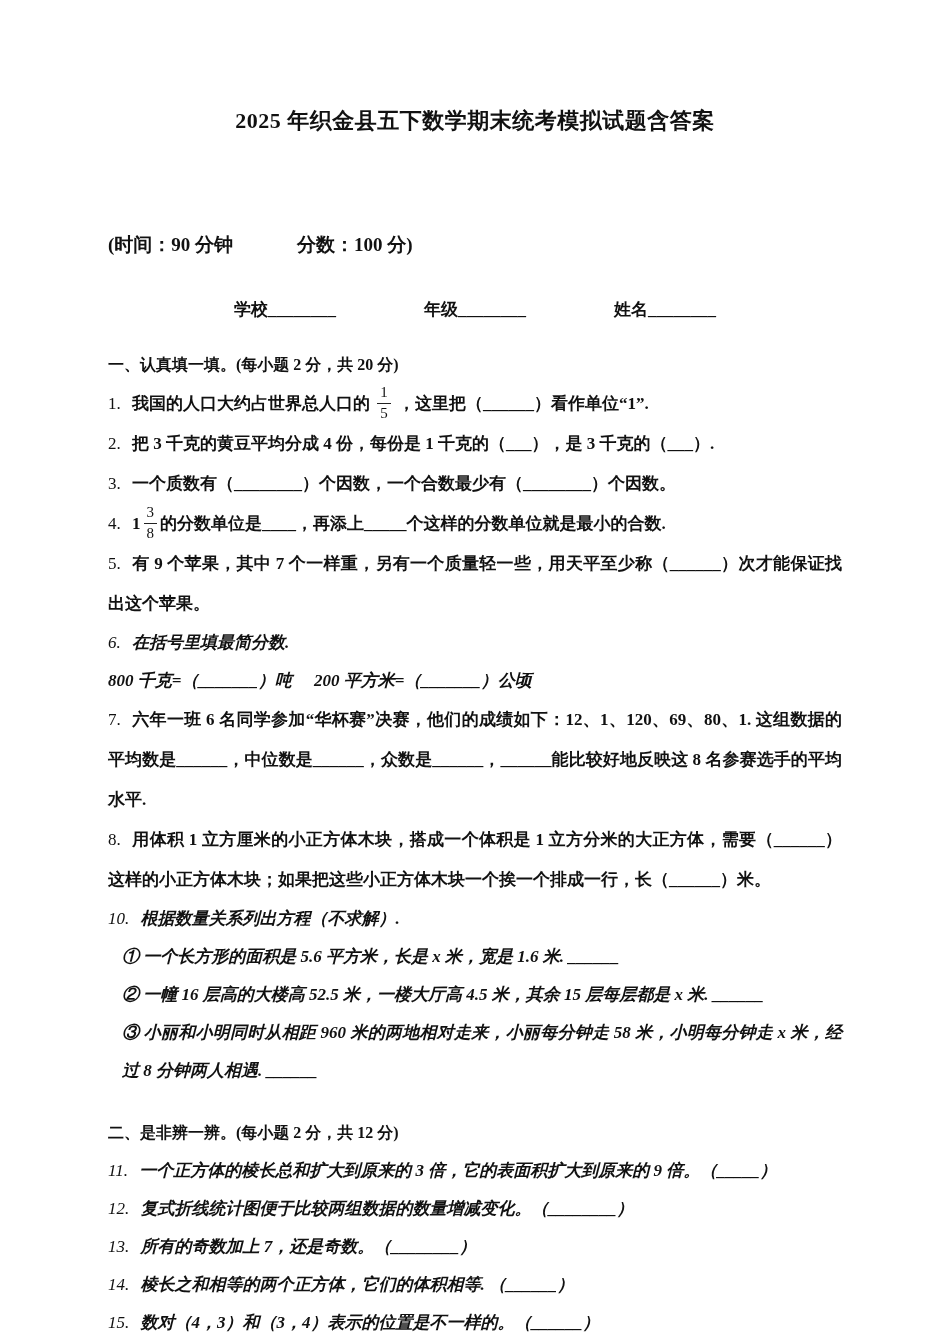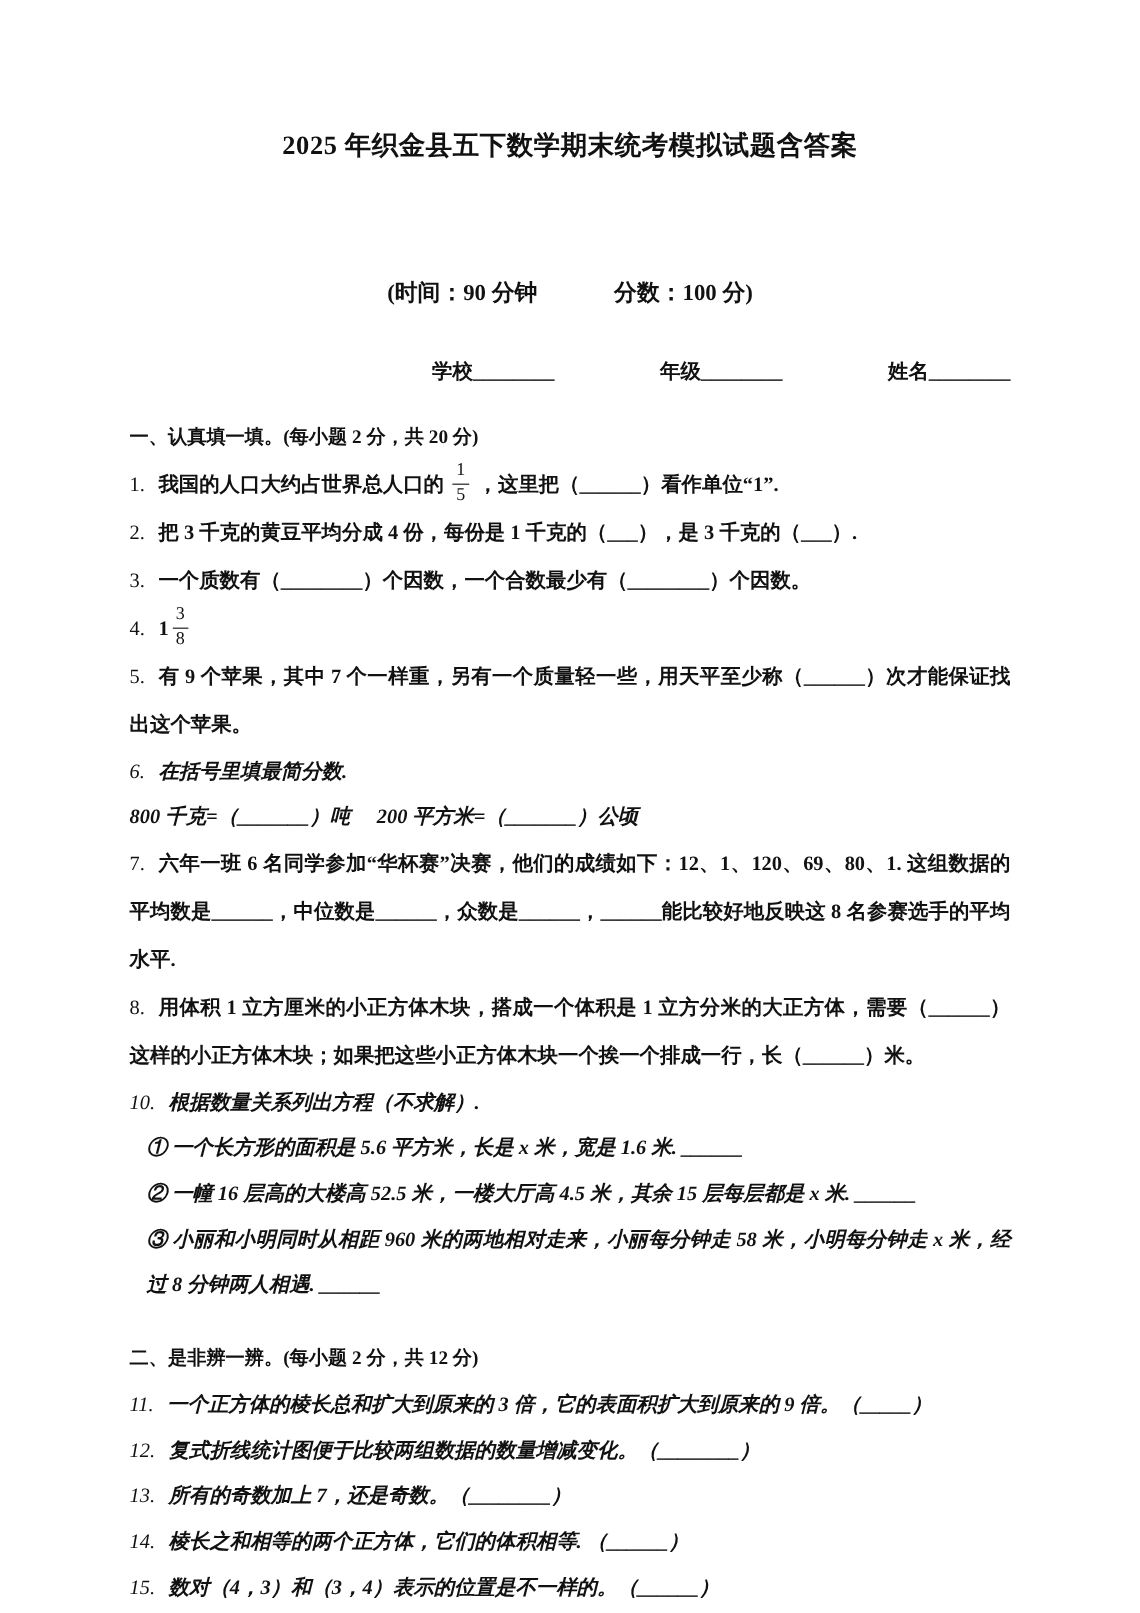--- a/index.html
+++ b/index.html
@@ -18,30 +18,29 @@
     margin: 0;
     text-align: center;
     font-size: 22px;
     font-weight: bold;
     line-height: 30px;
     letter-spacing: 0.5px;
   }
   .meta-line {
     margin-top: 96px;
     display: flex;
-    justify-content: center;
     gap: 64px;
     font-size: 19px;
     font-weight: bold;
     line-height: 26px;
   }
   .blank-fields {
     margin-top: 40px;
     display: flex;
-    justify-content: flex-end;
+    justify-content: center;
     gap: 88px;
     font-size: 17px;
     font-weight: bold;
     line-height: 24px;
   }
   .sec-heading {
     margin: 24px 0 0 0;
     font-size: 16px;
     font-weight: bold;
     line-height: 38px;
@@ -123,21 +122,21 @@
   <p class="q">
     <span class="qno">3.</span>
     <span>一个质数有（________）个因数，一个合数最少有（________）个因数。</span>
   </p>
 
   <p class="q">
     <span class="qno">4.</span>
     <span>1</span><span class="frac">
       <span class="num">3</span>
       <span class="den">8</span>
-    </span>
+    </span><span>的分数单位是____，再添上_____个这样的分数单位就是最小的合数.</span>
   </p>
 
   <p class="q">
     <span class="qno">5.</span>
     <span>有 9 个苹果，其中 7 个一样重，另有一个质量轻一些，用天平至少称（______）次才能保证找出这个苹果。</span>
   </p>
 
   <p class="q tight">
     <span class="qno">6.</span>
     <span>在括号里填最简分数.</span>

